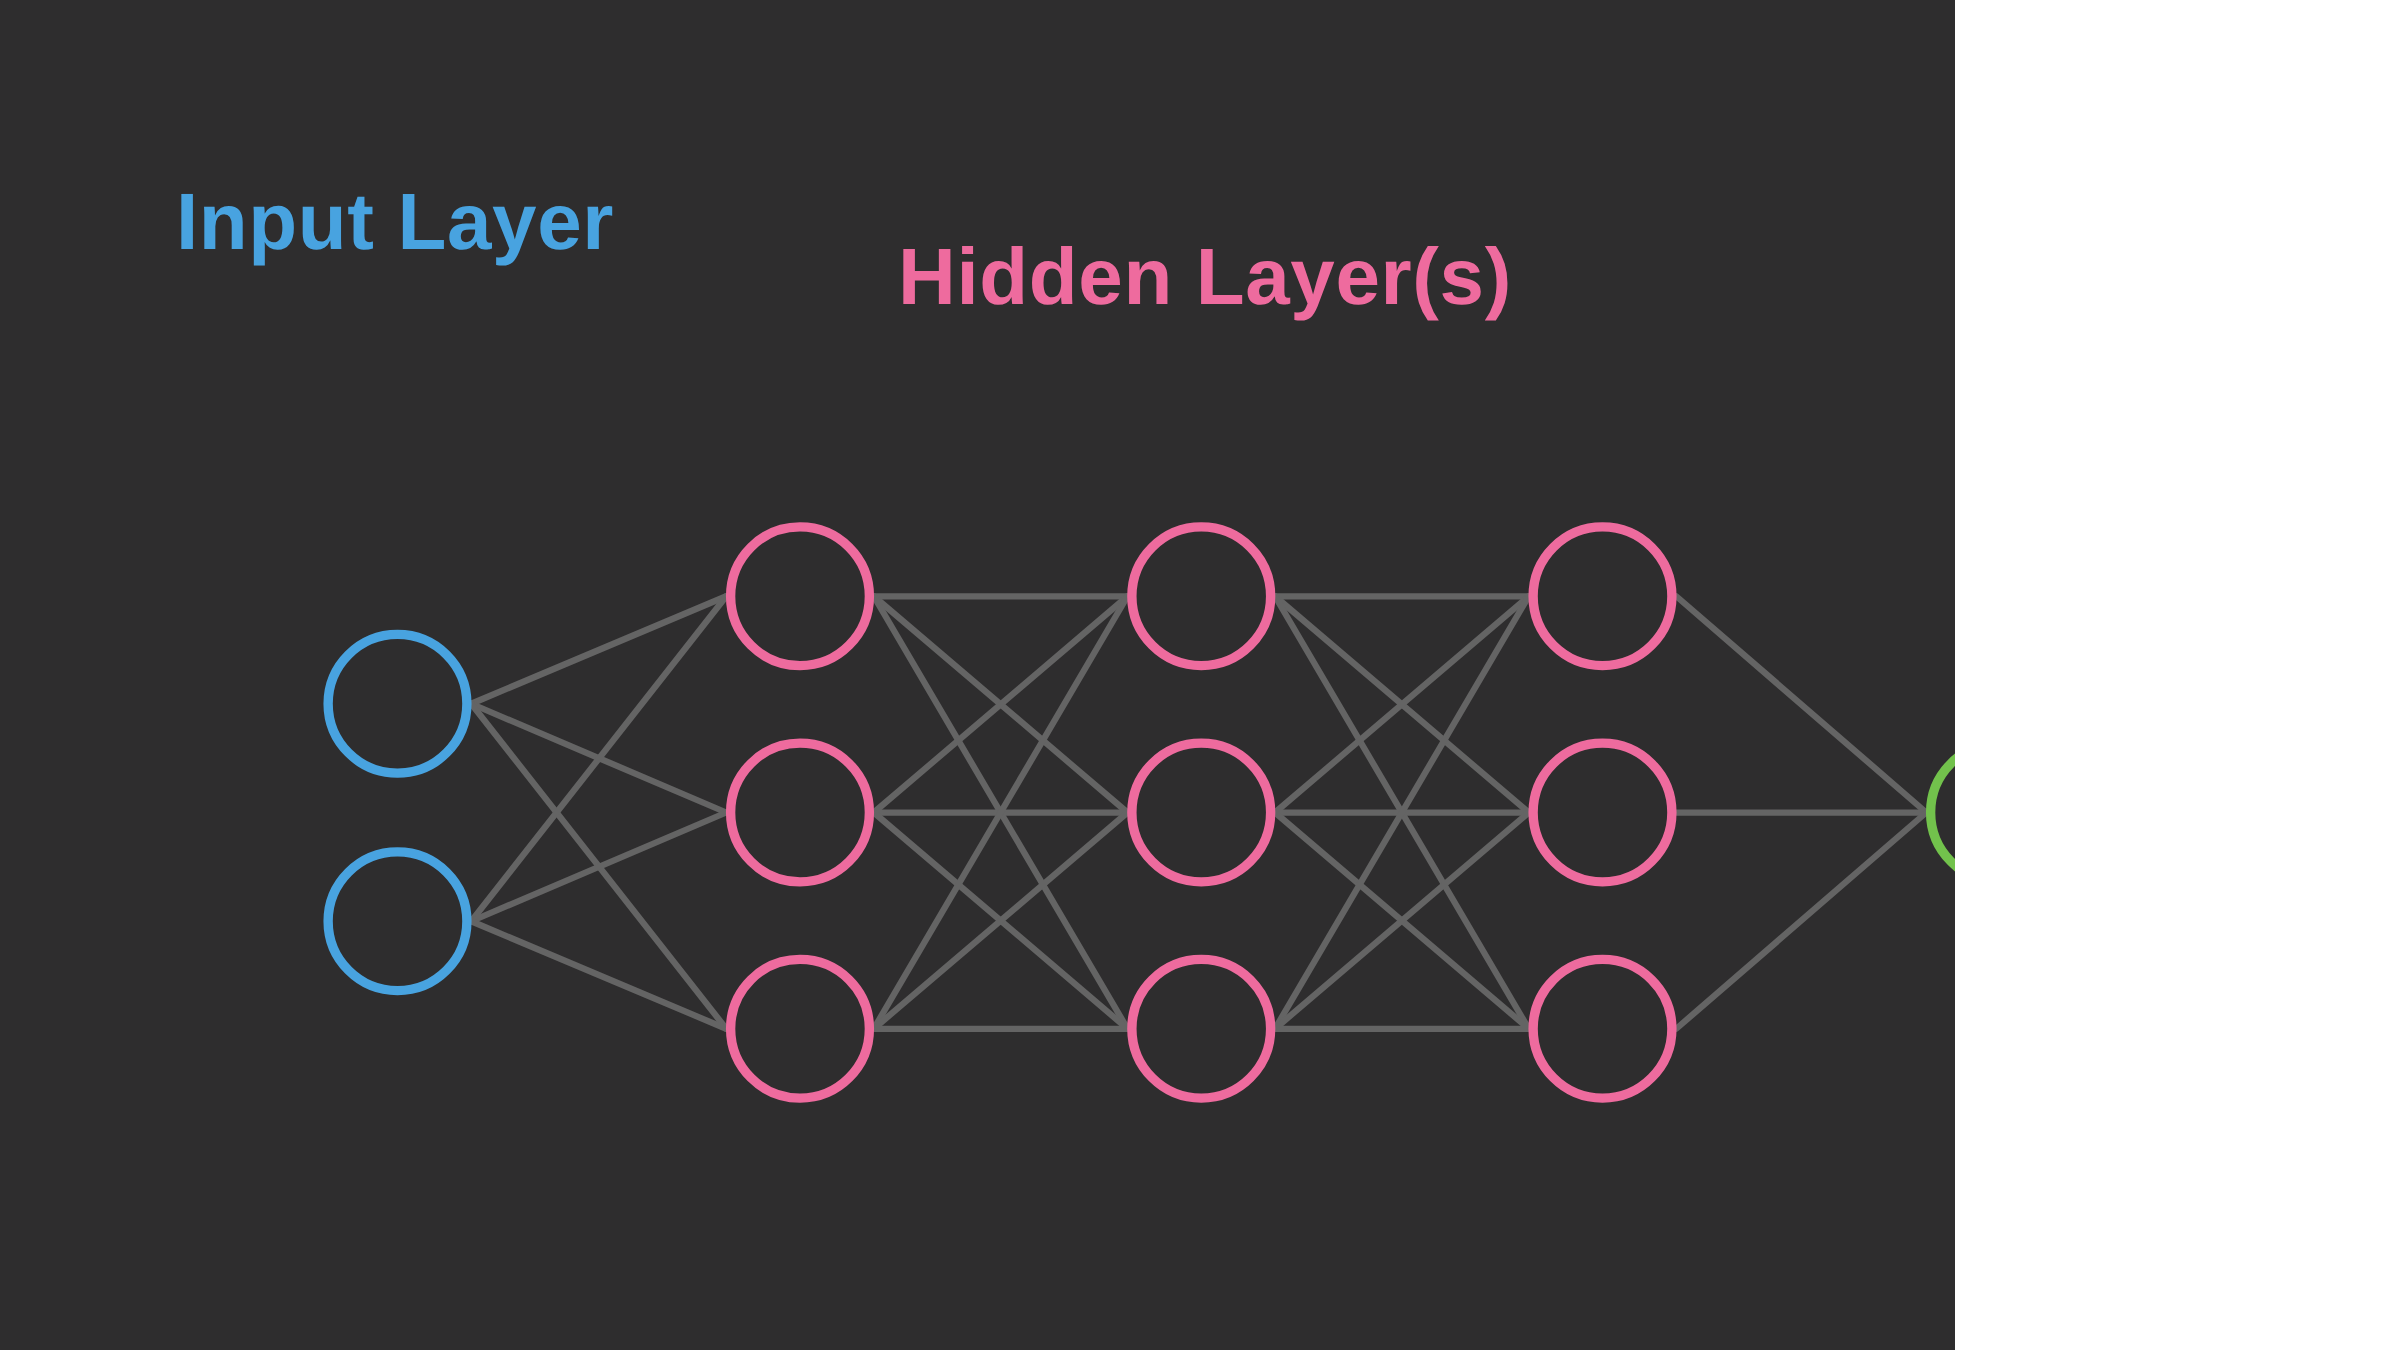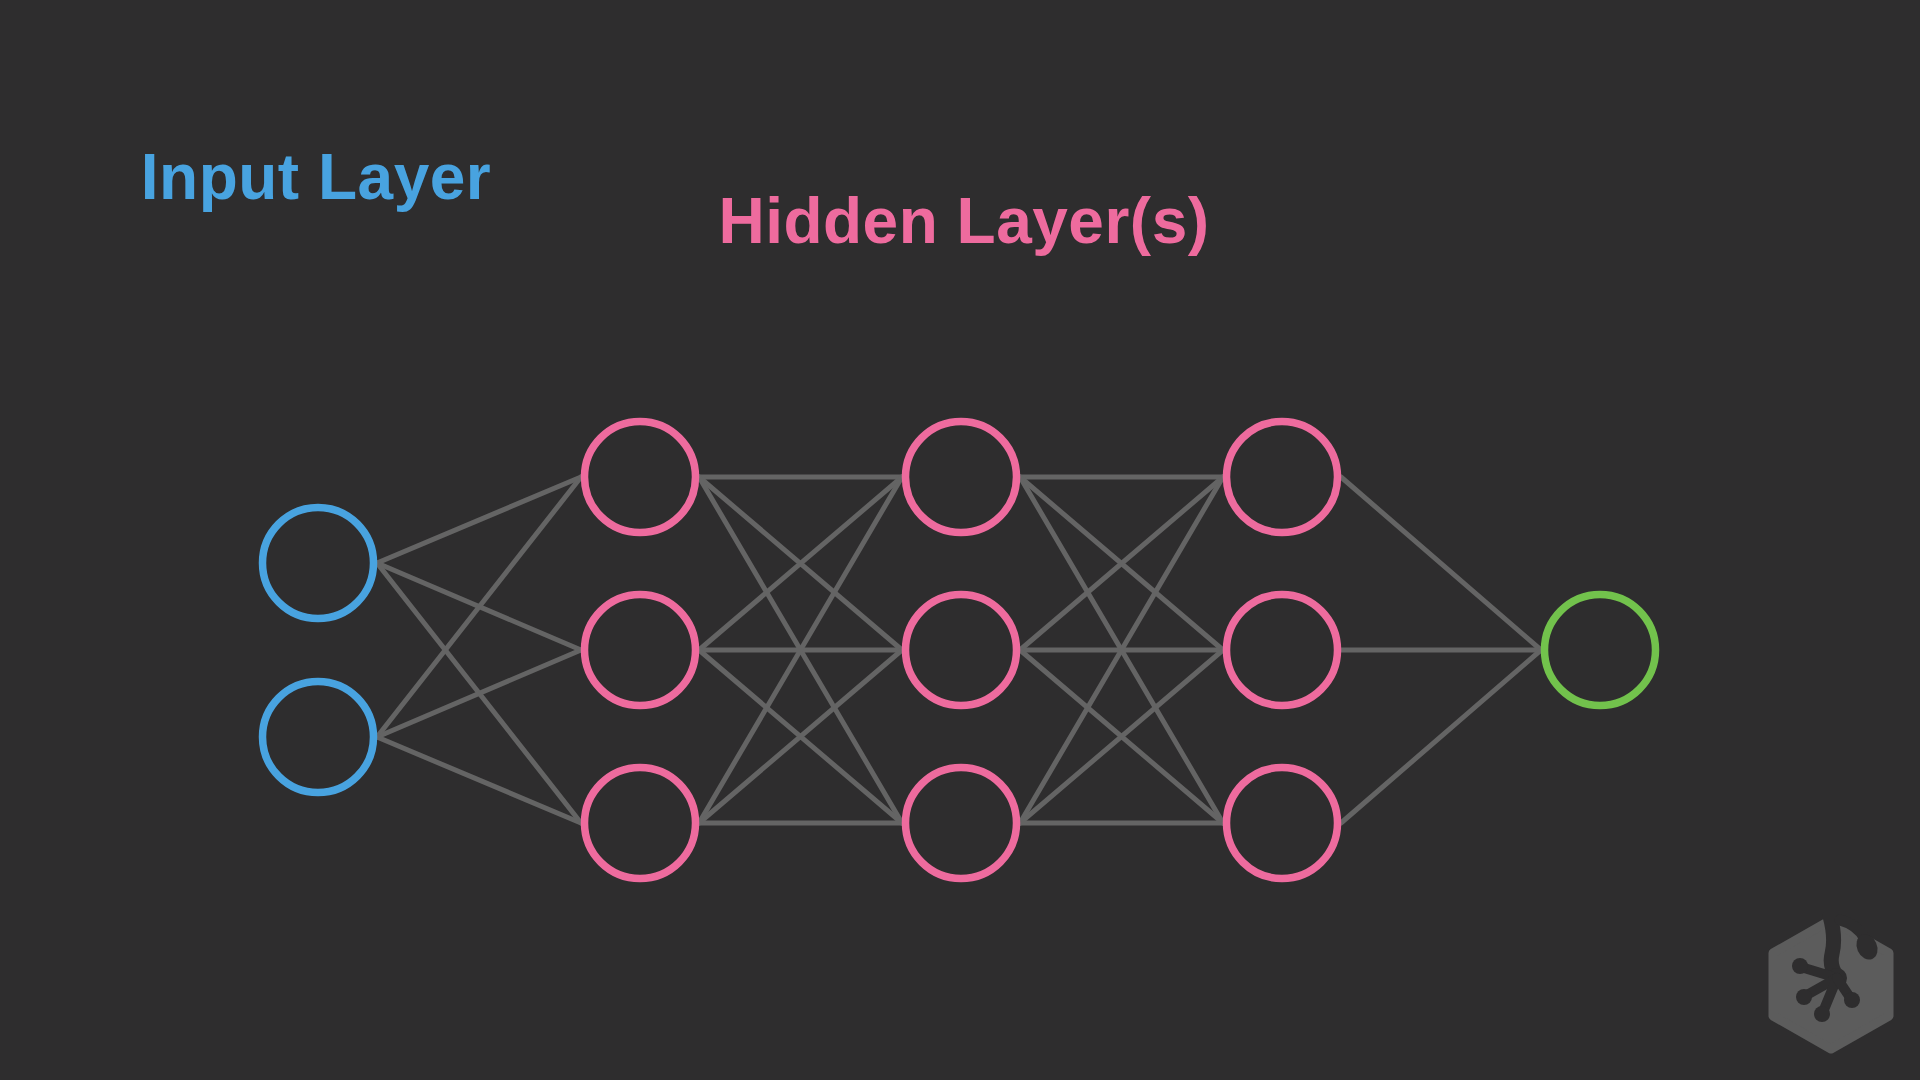--- a/index.html
+++ b/index.html
@@ -1,19 +1,19 @@
 <!DOCTYPE html>
 <html><head>
 <meta charset="utf-8">
 <style>
   html, body { margin: 0; padding: 0; }
   body { font-family: "Liberation Sans", sans-serif; }
   #stage {
     position: relative;
-    width: 1920px;
+    width: 1564px;
     height: 1080px;
     overflow: hidden;
   }
   #network {
     position: absolute;
     left: 0; top: 0;
     width: 1920px;
     height: 1080px;
   }
   .layer-label {

